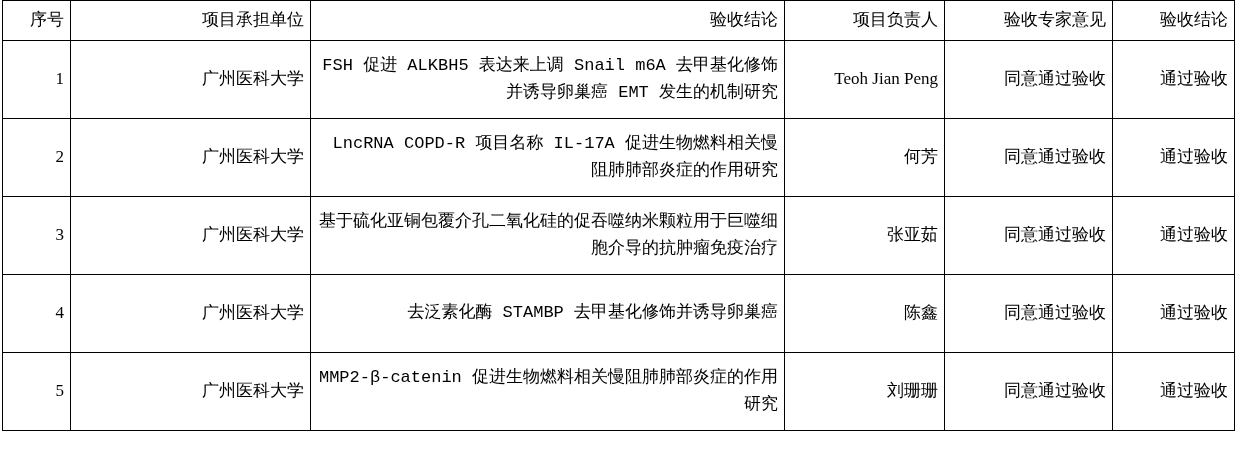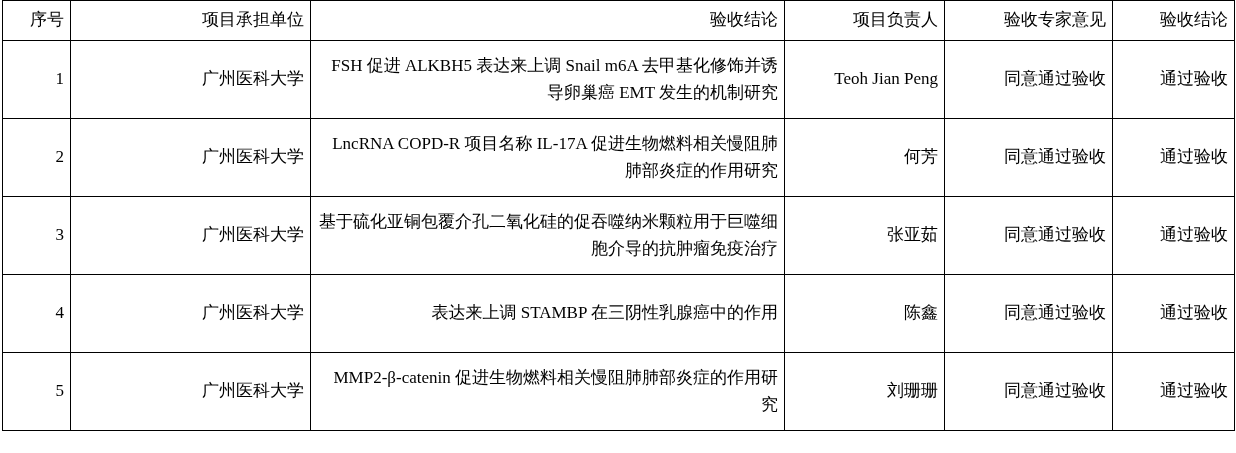--- a/index.html
+++ b/index.html
@@ -47,20 +47,21 @@
   col.c-unit  { width: 240px; }
   col.c-name  { width: 474px; }
   col.c-leader{ width: 160px; }
   col.c-expert{ width: 168px; }
   col.c-result{ width: 122px; }
 
   .cell-name {
     padding-left: 14px;
     padding-right: 14px;
     word-break: break-word;
+    font-family: Liberation Mono, monospace;
   }
   .cell-latin {
     font-family: Liberation Serif, serif;
   }
 </style>
 </head>
 <body>
 
 <div class="table-wrap">
   <table class="project-table">
@@ -103,21 +104,21 @@
         <td>3</td>
         <td>广州医科大学</td>
         <td class="cell-name">基于硫化亚铜包覆介孔二氧化硅的促吞噬纳米颗粒用于巨噬细胞介导的抗肿瘤免疫治疗</td>
         <td>张亚茹</td>
         <td>同意通过验收</td>
         <td>通过验收</td>
       </tr>
       <tr>
         <td>4</td>
         <td>广州医科大学</td>
-        <td class="cell-name">表达来上调 STAMBP 在三阴性乳腺癌中的作用</td>
+        <td class="cell-name">去泛素化酶 STAMBP 去甲基化修饰并诱导卵巢癌</td>
         <td>陈鑫</td>
         <td>同意通过验收</td>
         <td>通过验收</td>
       </tr>
       <tr>
         <td>5</td>
         <td>广州医科大学</td>
         <td class="cell-name">MMP2-β-catenin 促进生物燃料相关慢阻肺肺部炎症的作用研究</td>
         <td>刘珊珊</td>
         <td>同意通过验收</td>

